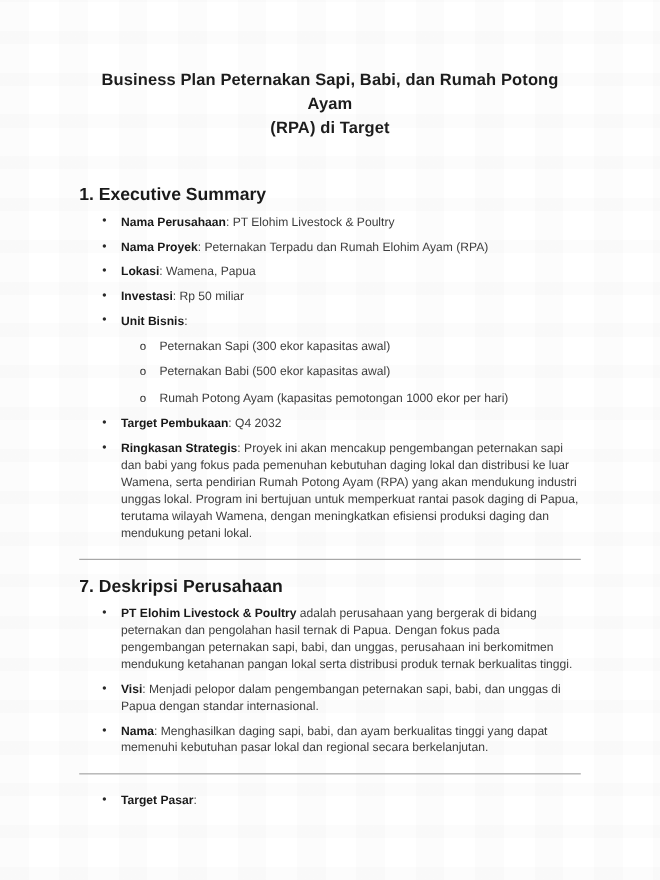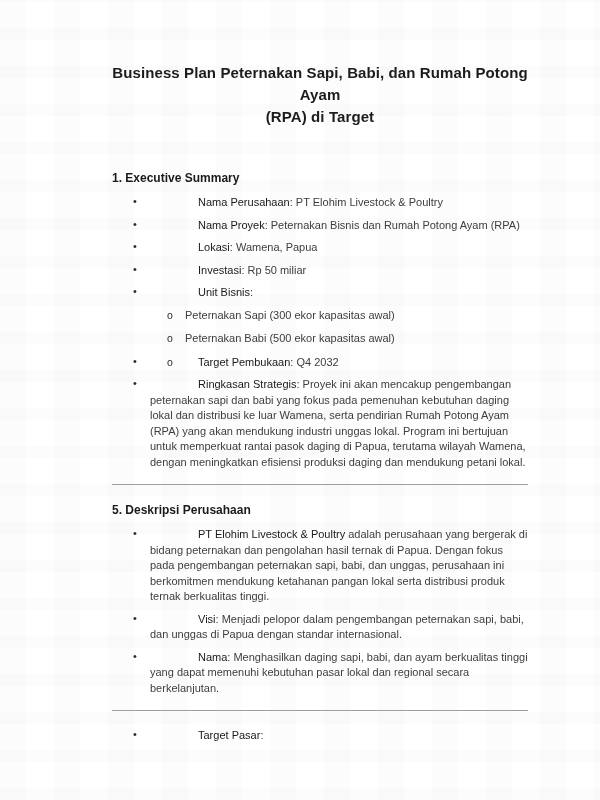--- a/index.html
+++ b/index.html
@@ -20,33 +20,33 @@
     position: absolute;
     inset: 0;
     background-image:
       repeating-linear-gradient(0deg, rgba(0,0,0,0.012) 0 12px, transparent 12px 38px),
       repeating-linear-gradient(90deg, rgba(0,0,0,0.012) 0 26px, transparent 26px 54px);
     pointer-events: none;
   }
   .page {
     position: absolute;
     inset: 0;
-    padding: 62px 72px 0 112px;
+    padding: 62px 72px 0 72px;
     box-sizing: border-box;
   }
   .doc-title {
     font-size: 15px;
     line-height: 22px;
     font-weight: bold;
     color: #1c1c1c;
     text-align: center;
     letter-spacing: 0.1px;
   }
   .sec-heading {
-    font-size: 12px;
+    font-size: 16px;
     line-height: 16px;
     font-weight: bold;
     color: #1a1a1a;
     margin: 0;
   }
   .sec-heading.first {
     margin-top: 42px;
   }
   ul.l1 {
     list-style: none;
@@ -80,23 +80,22 @@
     line-height: 15.5px;
   }
   .mk2 {
     position: absolute;
     left: 17px;
     top: 0;
     font-size: 10.5px;
     color: #2a2a2a;
   }
   .lbl {
-    font-weight: normal;
+    font-weight: bold;
     color: #191919;
-    margin-left: 48px;
   }
   hr.divider {
     border: none;
     border-top: 1px solid #9e9e9e;
     margin: 14px 0 17px 0;
   }
 </style>
 </head>
 <body>
 
@@ -108,53 +107,53 @@
     <div>Business Plan Peternakan Sapi, Babi, dan Rumah Potong Ayam</div>
     <div>(RPA) di Target</div>
   </div>
 
   <h2 class="sec-heading first">1. Executive Summary</h2>
   <ul class="l1">
     <li class="li1">
       <span class="mk1">•</span><span class="lbl">Nama Perusahaan</span><span>: PT Elohim Livestock &amp; Poultry</span>
     </li>
     <li class="li1">
-      <span class="mk1">•</span><span class="lbl">Nama Proyek</span><span>: Peternakan Bisnis dan Rumah Potong Ayam (RPA)</span>
+      <span class="mk1">•</span><span class="lbl">Nama Proyek</span><span>: Peternakan Terpadu dan Rumah Elohim Ayam (RPA)</span>
     </li>
     <li class="li1">
       <span class="mk1">•</span><span class="lbl">Lokasi</span><span>: Wamena, Papua</span>
     </li>
     <li class="li1">
       <span class="mk1">•</span><span class="lbl">Investasi</span><span>: Rp 50 miliar</span>
     </li>
     <li class="li1">
       <span class="mk1">•</span><span class="lbl">Unit Bisnis</span><span>:</span>
       <ul class="l2">
         <li class="li2">
           <span class="mk2">o</span><span>Peternakan Sapi (300 ekor kapasitas awal)</span>
         </li>
         <li class="li2">
           <span class="mk2">o</span><span>Peternakan Babi (500 ekor kapasitas awal)</span>
         </li>
         <li class="li2">
-          <span class="mk2">o</span>
+          <span class="mk2">o</span><span>Rumah Potong Ayam (kapasitas pemotongan 1000 ekor per hari)</span>
         </li>
       </ul>
     </li>
     <li class="li1">
       <span class="mk1">•</span><span class="lbl">Target Pembukaan</span><span>: Q4 2032</span>
     </li>
     <li class="li1">
       <span class="mk1">•</span><span class="lbl">Ringkasan Strategis</span><span>: Proyek ini akan mencakup pengembangan peternakan sapi dan babi yang fokus pada pemenuhan kebutuhan daging lokal dan distribusi ke luar Wamena, serta pendirian Rumah Potong Ayam (RPA) yang akan mendukung industri unggas lokal. Program ini bertujuan untuk memperkuat rantai pasok daging di Papua, terutama wilayah Wamena, dengan meningkatkan efisiensi produksi daging dan mendukung petani lokal.</span>
     </li>
   </ul>
 
   <hr class="divider">
 
-  <h2 class="sec-heading">5. Deskripsi Perusahaan</h2>
+  <h2 class="sec-heading">7. Deskripsi Perusahaan</h2>
   <ul class="l1">
     <li class="li1">
       <span class="mk1">•</span><span class="lbl">PT Elohim Livestock &amp; Poultry</span><span> adalah perusahaan yang bergerak di bidang peternakan dan pengolahan hasil ternak di Papua. Dengan fokus pada pengembangan peternakan sapi, babi, dan unggas, perusahaan ini berkomitmen mendukung ketahanan pangan lokal serta distribusi produk ternak berkualitas tinggi.</span>
     </li>
     <li class="li1">
       <span class="mk1">•</span><span class="lbl">Visi</span><span>: Menjadi pelopor dalam pengembangan peternakan sapi, babi, dan unggas di Papua dengan standar internasional.</span>
     </li>
     <li class="li1">
       <span class="mk1">•</span><span class="lbl">Nama</span><span>: Menghasilkan daging sapi, babi, dan ayam berkualitas tinggi yang dapat memenuhi kebutuhan pasar lokal dan regional secara berkelanjutan.</span>
     </li>

